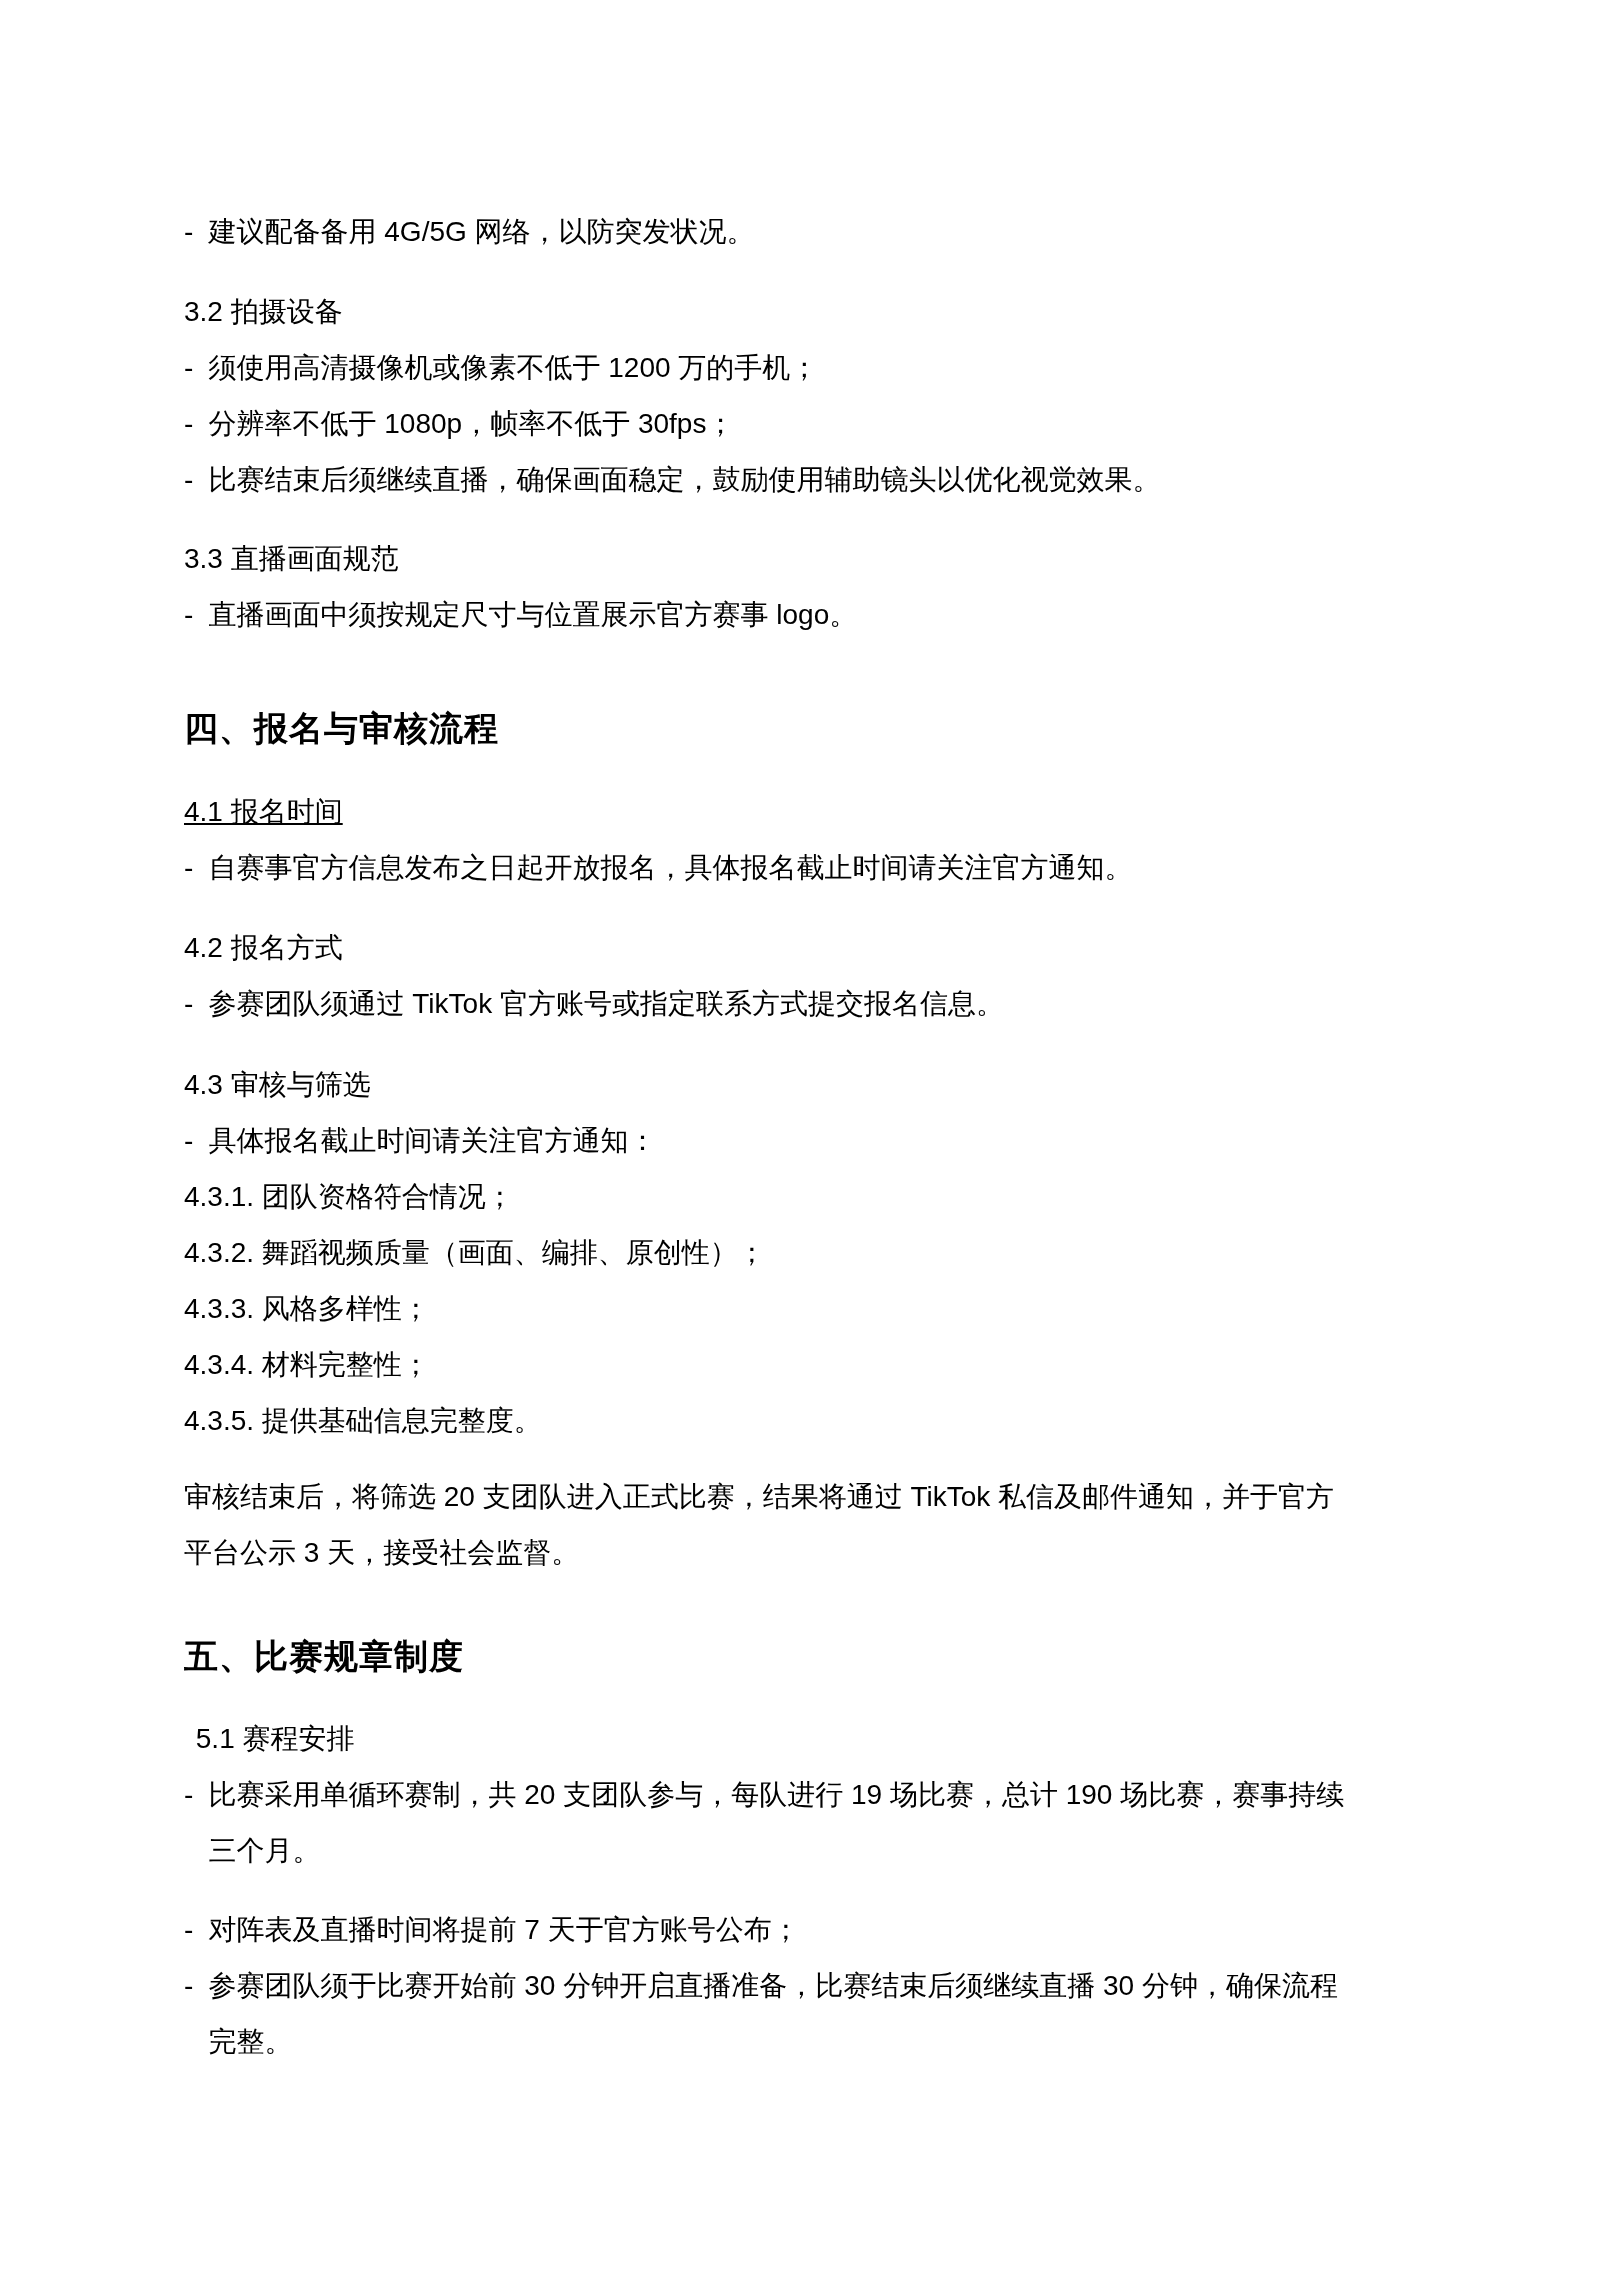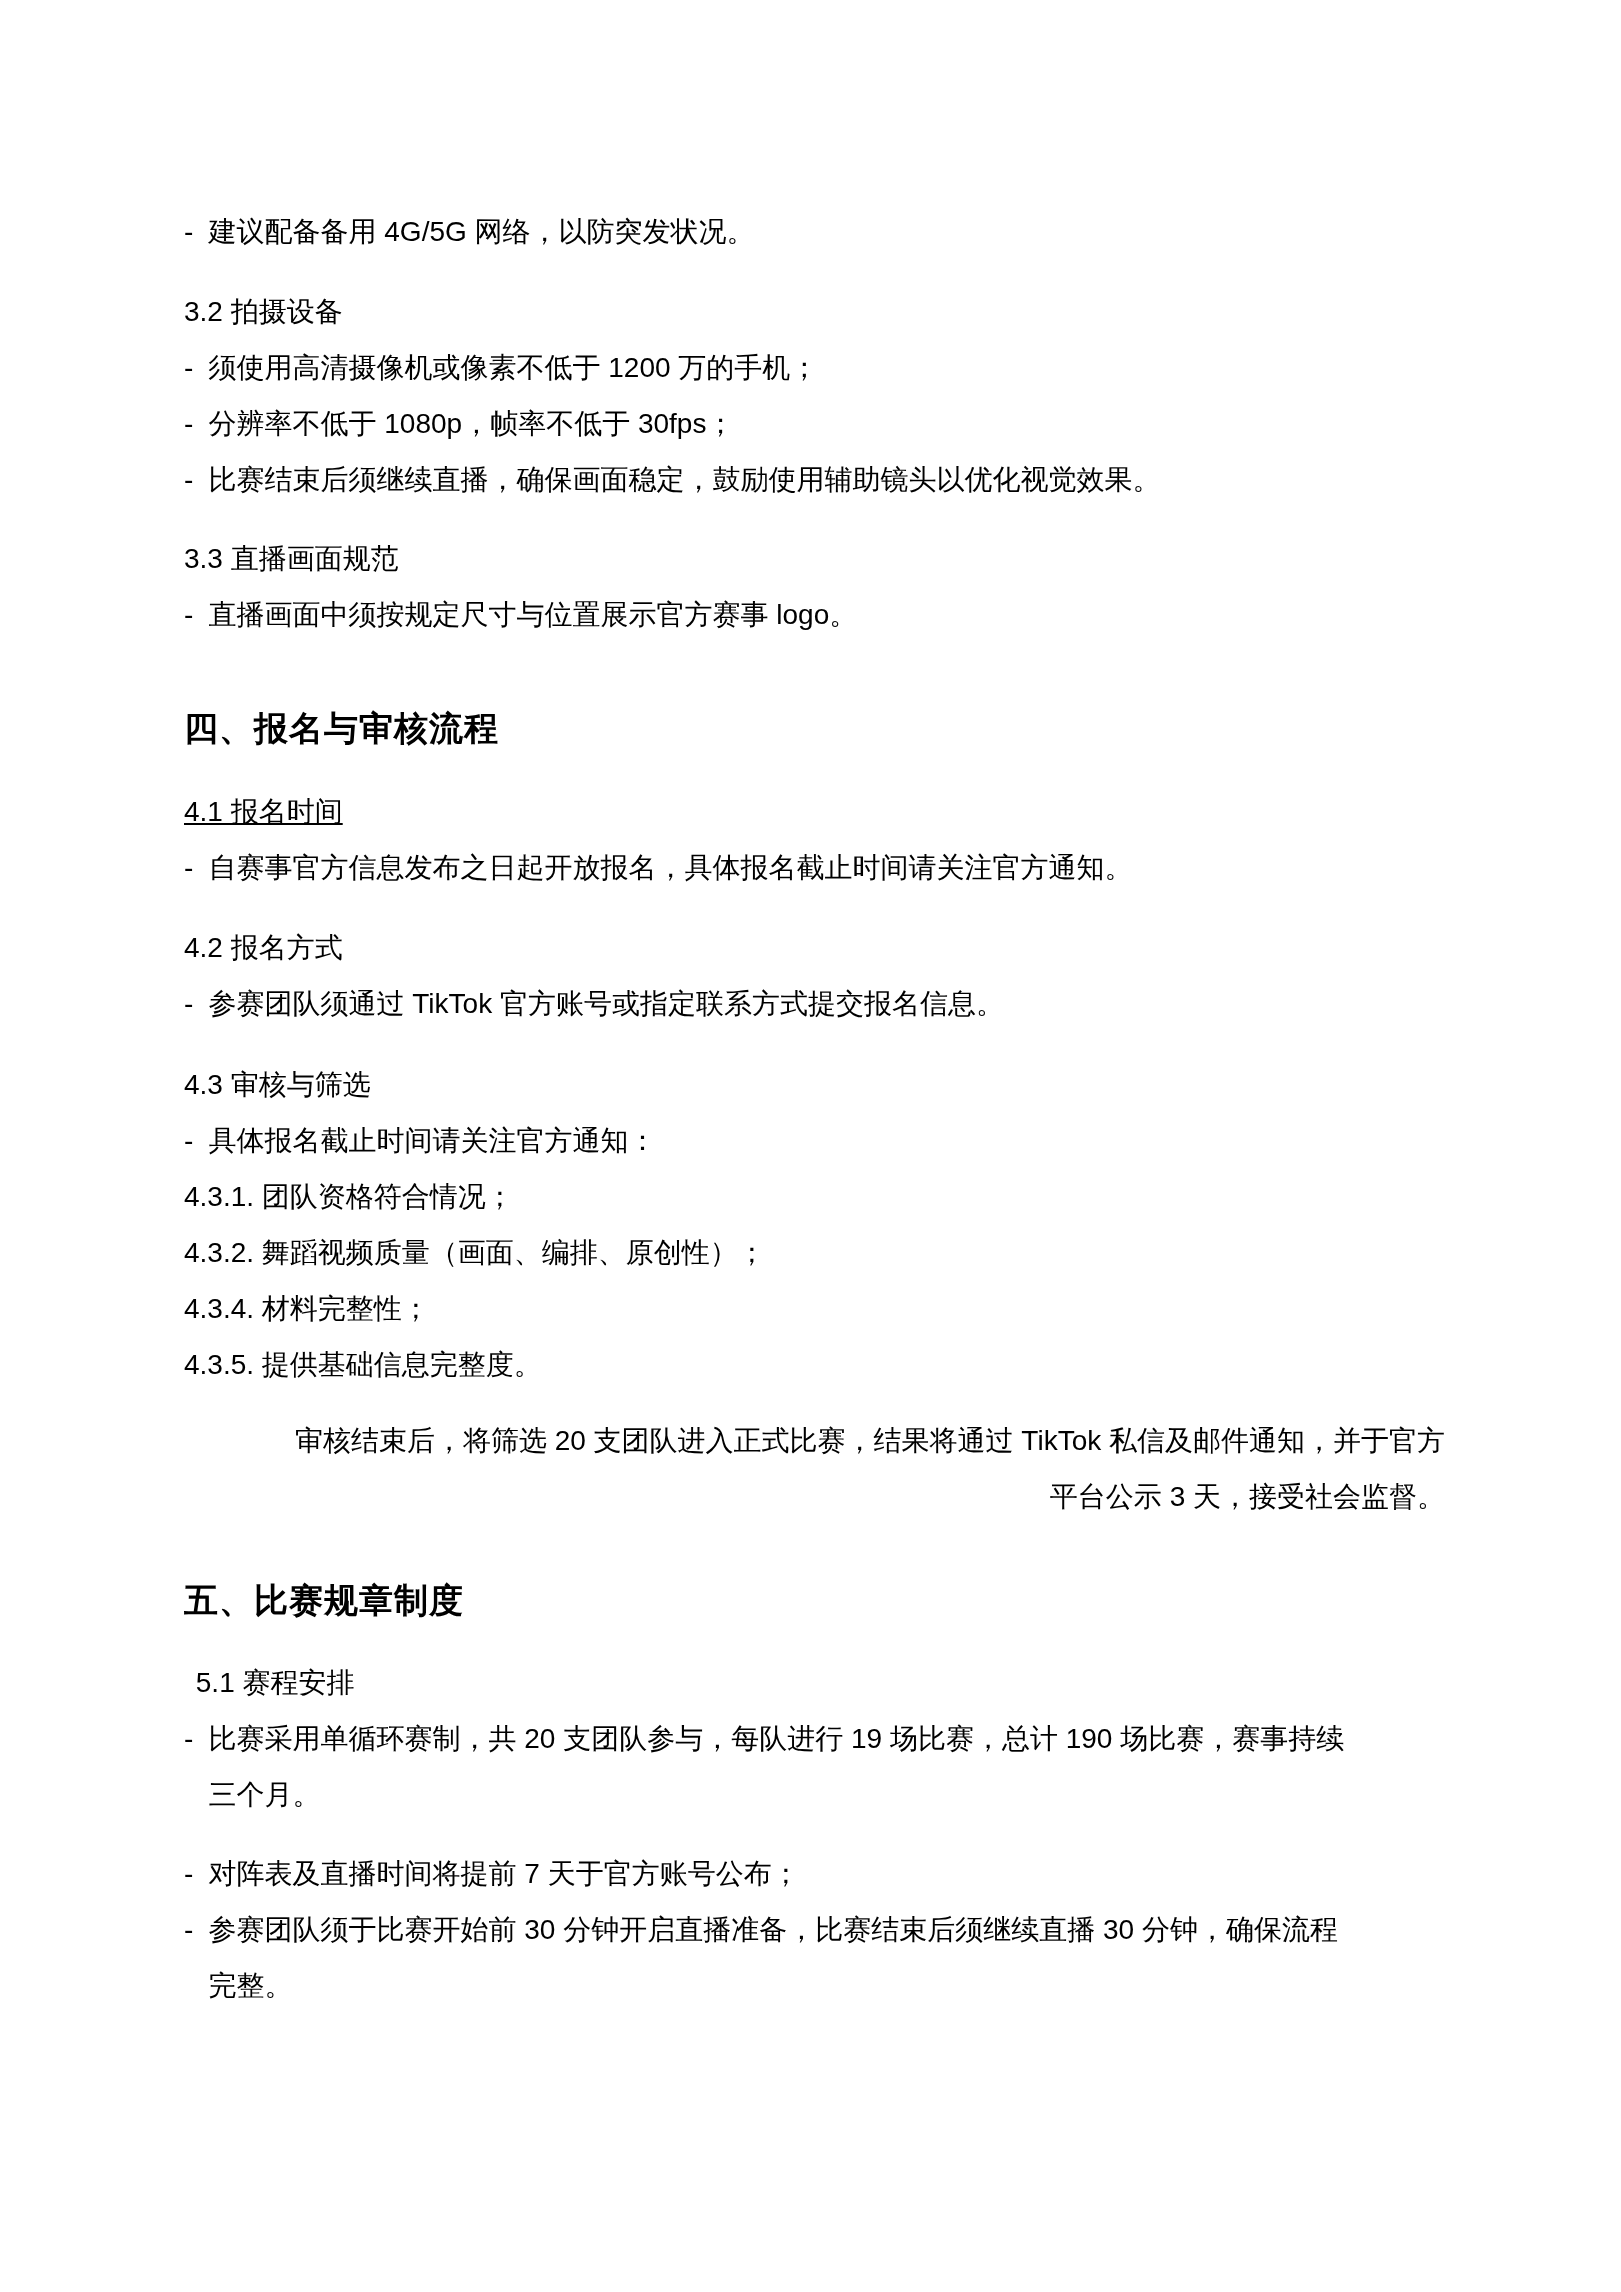--- a/index.html
+++ b/index.html
@@ -22,21 +22,21 @@
   .subhead { }
   .subhead--indent { padding-left:11.8px; }
   .numbered { }
   .para { }
   .h2 {
     font-size:34px;
     font-weight:bold;
     line-height:59px;
     letter-spacing:1px;
   }
-  .mt21 { margin-top:20.6px;text-align:right; }
+  .mt21 { margin-top:20.6px; }
   .mt24 { margin-top:23.5px; }
   .mt25 { margin-top:24.5px; }
   .mt26 { margin-top:25.5px;text-decoration:underline; }
   .mt57 { margin-top:56px; }
   .mt106 { margin-top:46px; }
 </style>
 </head>
 <body>
 
 <div class="page" style="background: rgb(255, 255, 255); color: rgb(0, 0, 0);">
@@ -89,20 +89,21 @@
 
     <div class="block subhead mt25">4.3 审核与筛选</div>
 
     <div class="block bullet">
       <span class="marker">-</span>
       <span class="btext">具体报名截止时间请关注官方通知：</span>
     </div>
 
     <div class="block numbered">4.3.1. 团队资格符合情况；</div>
     <div class="block numbered">4.3.2. 舞蹈视频质量（画面、编排、原创性）；</div>
+    <div class="block numbered">4.3.3. 风格多样性；</div>
     <div class="block numbered">4.3.4. 材料完整性；</div>
     <div class="block numbered">4.3.5. 提供基础信息完整度。</div>
 
     <div class="block para mt21">
       <span>审核结束后，将筛选 20 支团队进入正式比赛，结果将通过 TikTok 私信及邮件通知，并于官方</span>
       <span class="cont">平台公示 3 天，接受社会监督。</span>
     </div>
 
     <h2 class="block h2 mt106">五、比赛规章制度</h2>
 

